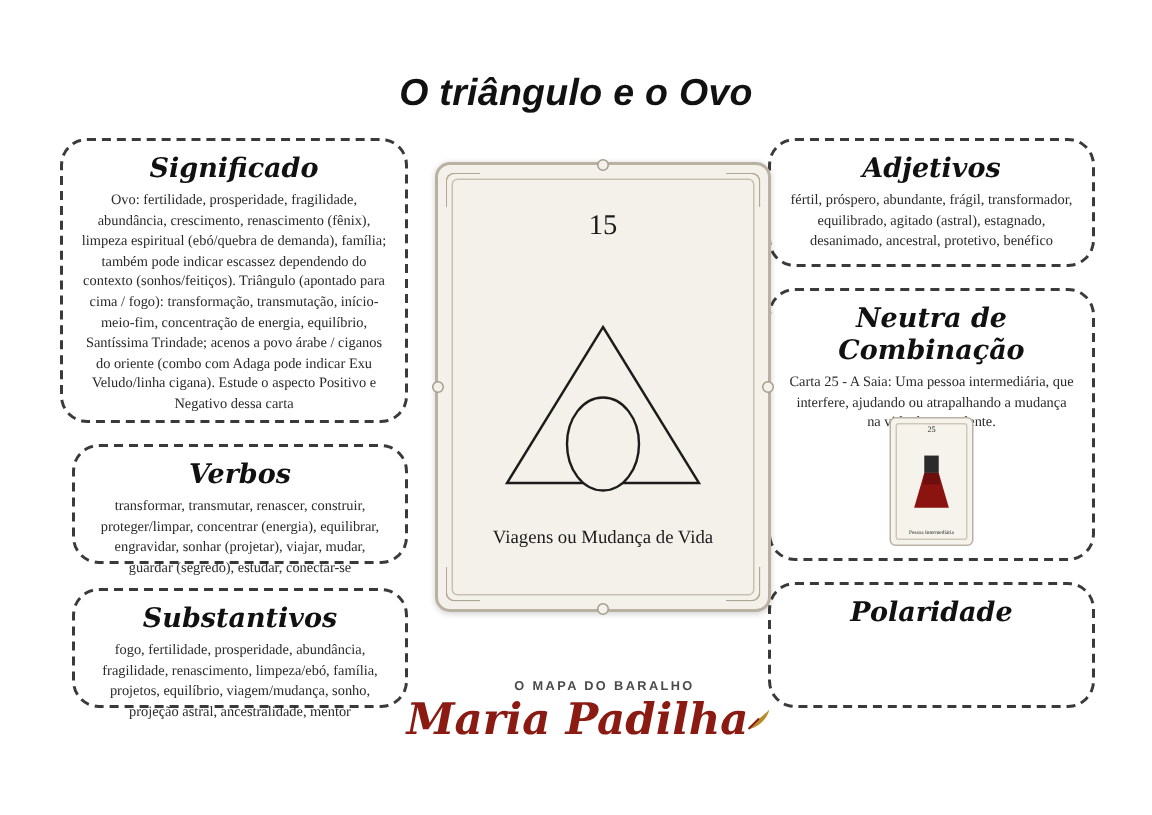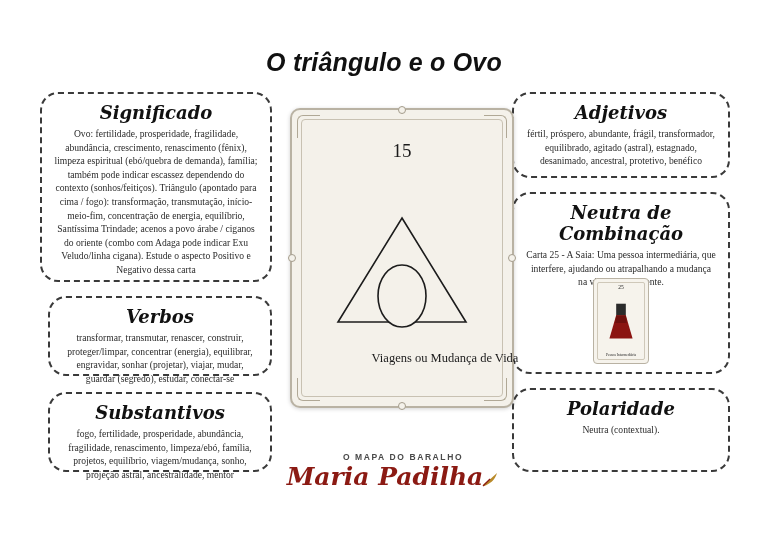--- a/index.html
+++ b/index.html
@@ -126,21 +126,20 @@
     color: #1b1b1b;
   }
   .card-caption {
     position: absolute;
     bottom: 40px;
     width: 100%;
     text-align: center;
     font-family: "Liberation Serif", serif;
     font-size: 12.5px;
     color: #1b1b1b;
-    padding-left: 43px;
   }
   .card-art {
     position: absolute;
     top: 88px;
     left: 0;
     width: 100%;
     height: 140px;
   }
 
   
@@ -191,21 +190,21 @@
     font-size: 8.5px;
     letter-spacing: 1.6px;
     color: #4a4a4a;
     font-weight: 700;
     padding-left: 36px;
   }
   .logo-main {
     font-family: "DejaVu Serif", serif;
     font-style: italic;
     font-weight: 700;
-    font-size: 25px;
+    font-size: 29px;
     color: #8b1a13;
     line-height: 1.05;
     margin-top: 2px;
     position: relative;
     display: inline-block;
   }
   .logo-leaf {
     position: absolute;
     right: -16px;
     top: 6px;
@@ -249,21 +248,20 @@
         <rect x="23" y="4" width="10" height="12" fill="#2b2b2b"></rect>
         <path d="M23 16 L33 16 L40 40 L16 40 Z" fill="#8b1411"></path>
         <path d="M23 16 L33 16 L34 24 L22 24 Z" fill="#6e0f0d"></path>
       </svg>
       <div class="mini-cap">Pessoa Intermediária</div>
     </div>
   </div>
 
   <div class="box" id="box-polaridade">
     <h3>Polaridade</h3>
-    <p>Neutra (contextual).</p>
   </div>
 
   <div class="card">
     <div class="card-inner"></div>
     <div class="corner tl"></div>
     <div class="corner tr"></div>
     <div class="corner bl"></div>
     <div class="corner br"></div>
     <div class="pip left"></div>
     <div class="pip right"></div>

